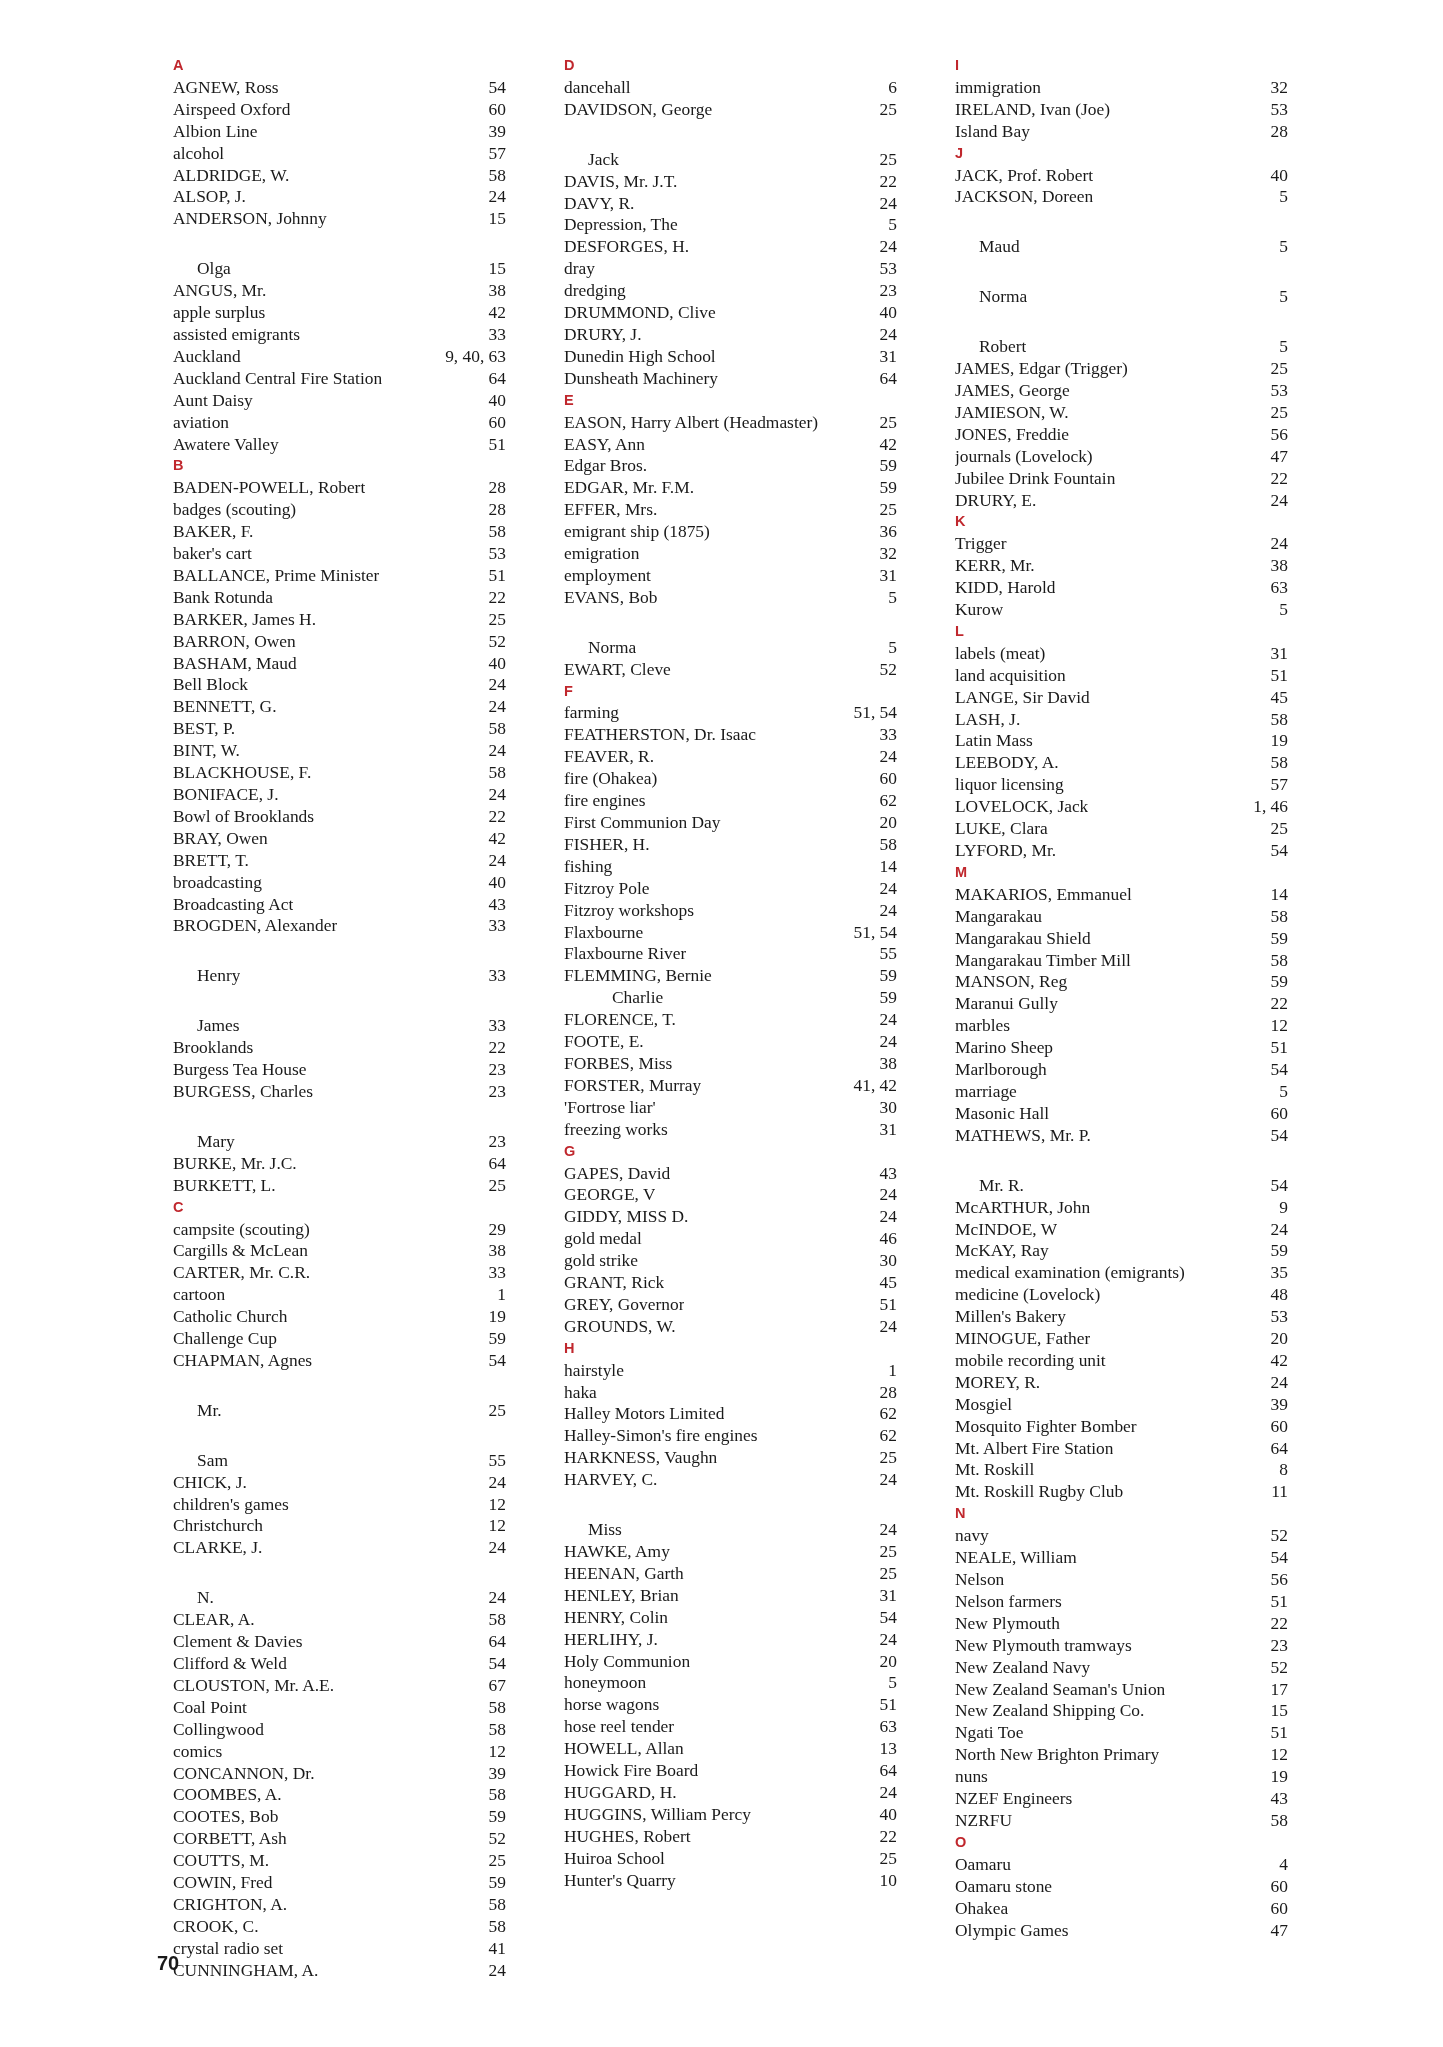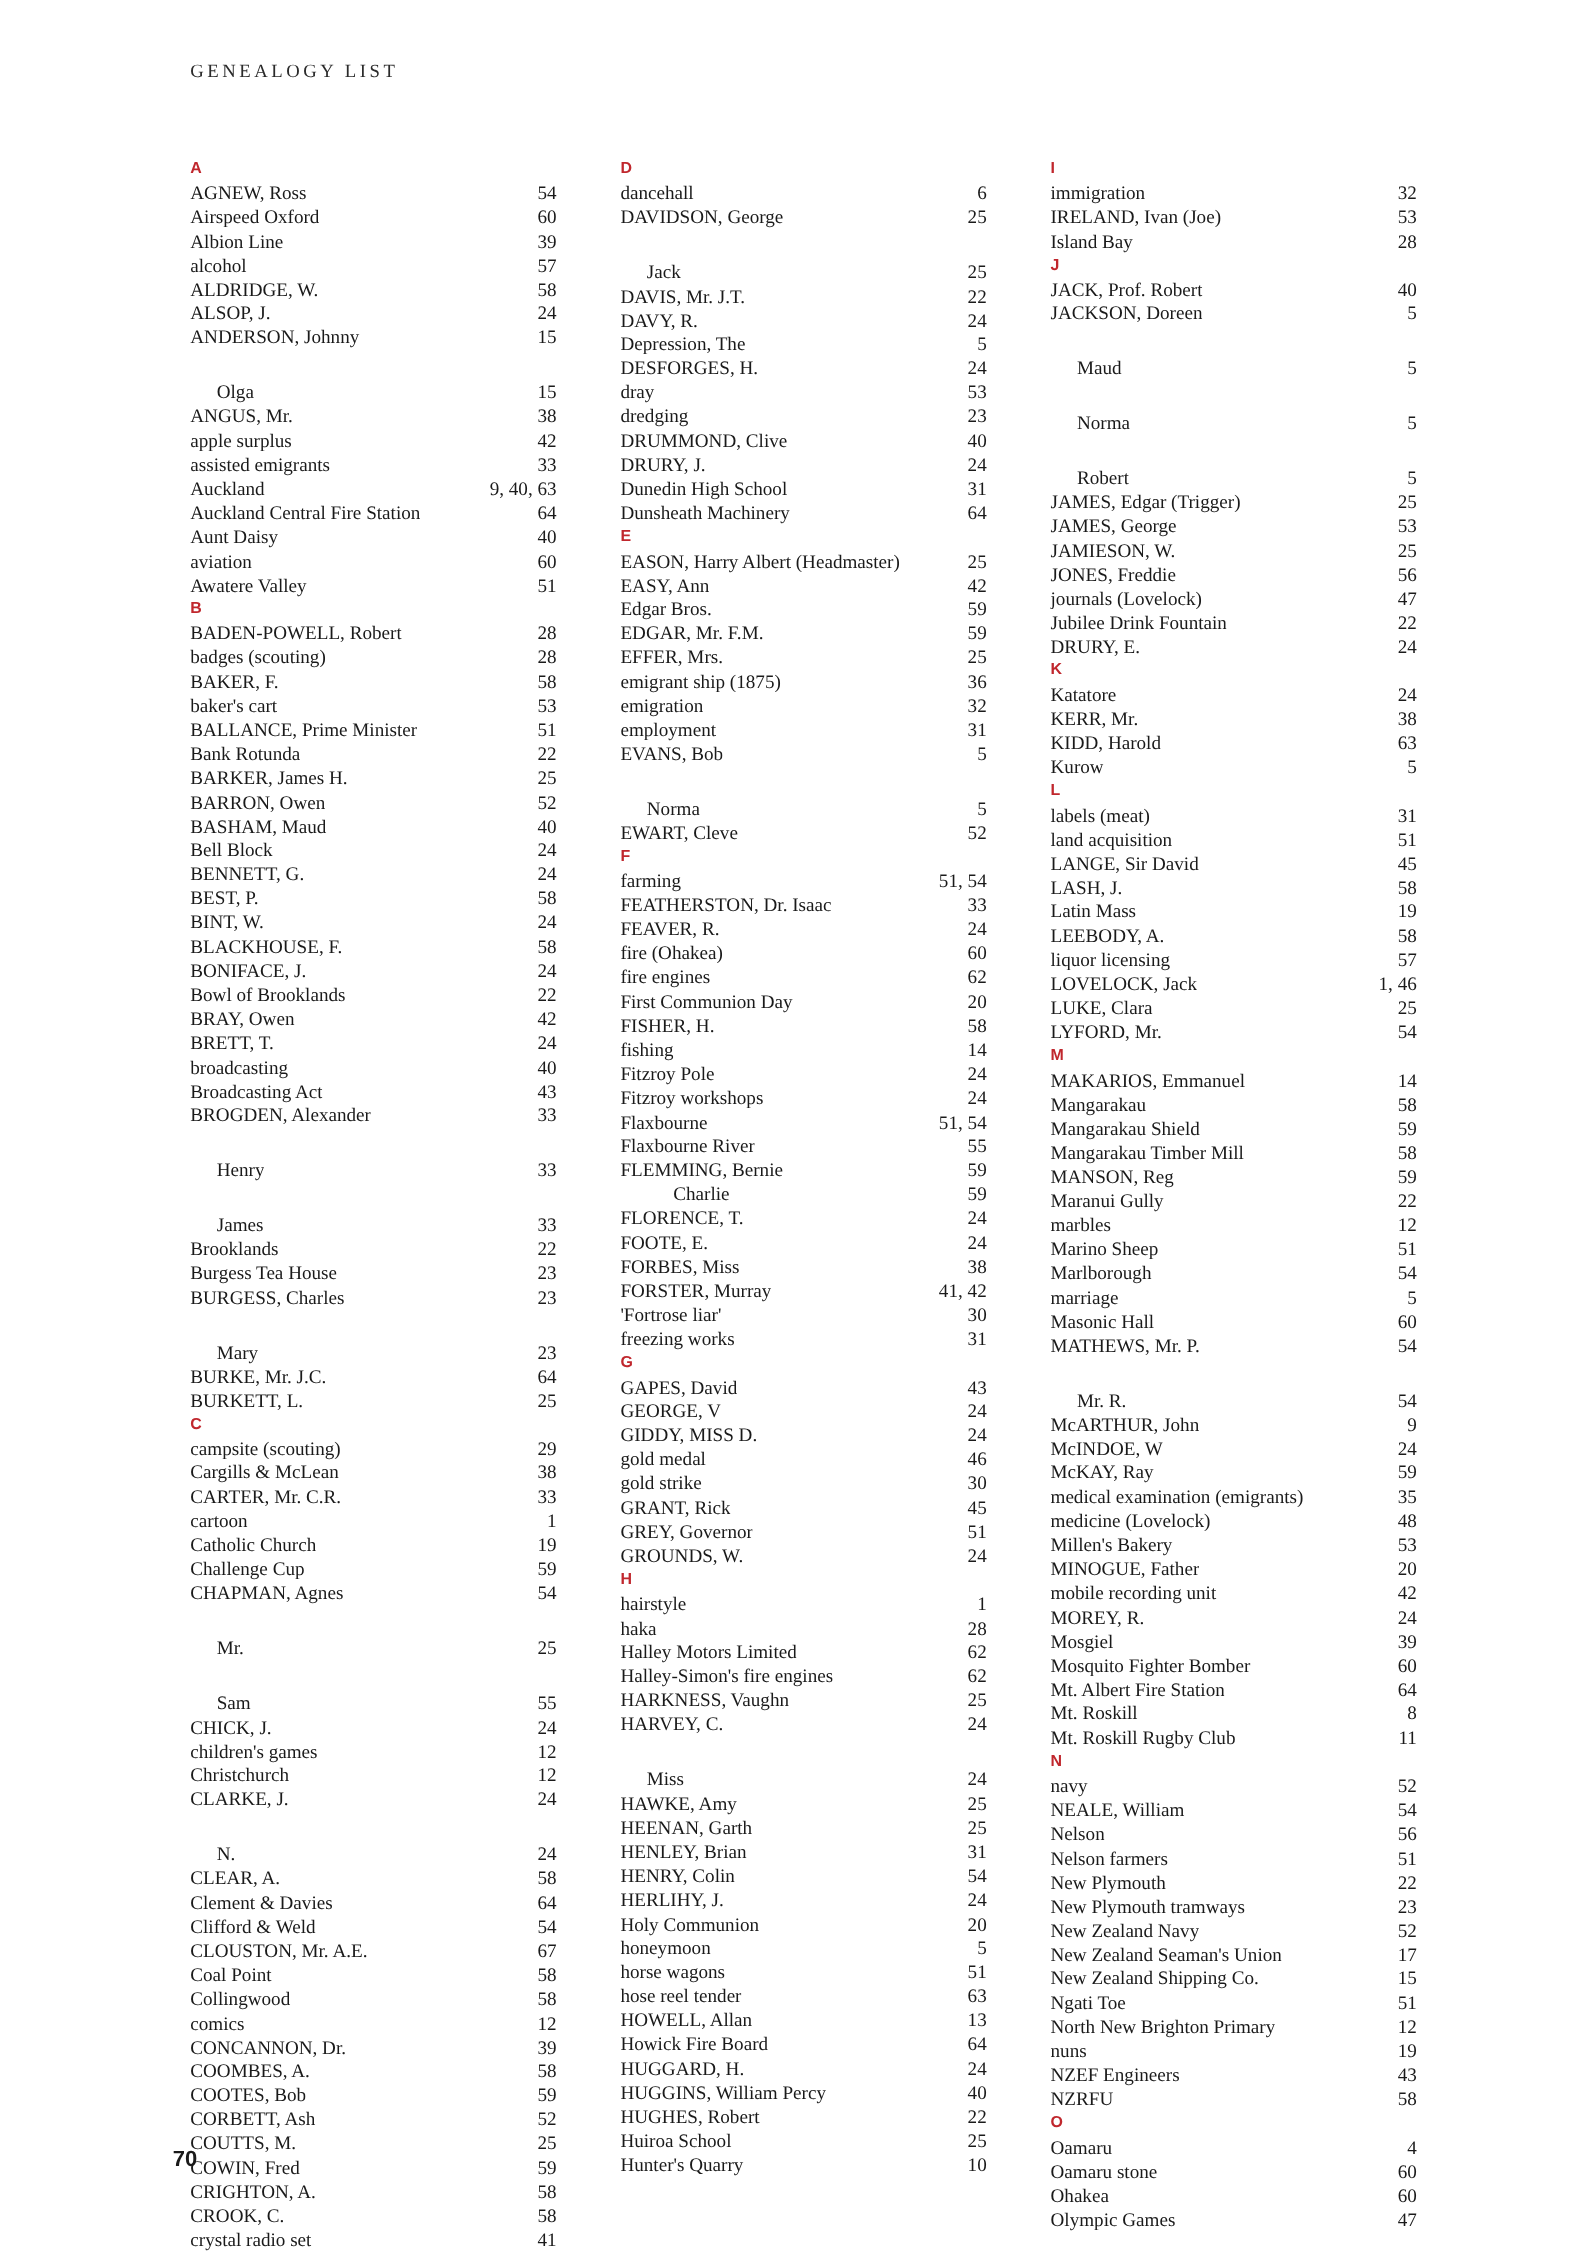--- a/index.html
+++ b/index.html
@@ -87,21 +87,20 @@
     font-family: "Liberation Sans", sans-serif;
     font-weight: bold;
     font-size: 20px;
     color: #1a1a1a;
   }
 </style>
 </head>
 <body>
 
 <div class="page">
-  <div class="running-head">GENEALOGY LIST</div>
   <div class="columns" id="columns">
       <div class="column">
         <div class="letter">A</div>
         <div class="entry">
           <span class="term">AGNEW, Ross</span>
           <span class="page-ref">54</span>
         </div>
         <div class="entry">
           <span class="term">Airspeed Oxford</span>
           <span class="page-ref">60</span>
@@ -770,21 +769,21 @@
         <div class="entry">
           <span class="term">Jubilee Drink Fountain</span>
           <span class="page-ref">22</span>
         </div>
         <div class="entry">
           <span class="term">DRURY, E.</span>
           <span class="page-ref">24</span>
         </div>
         <div class="letter">K</div>
         <div class="entry">
-          <span class="term">Katatore</span>
+          <span class="term">Trigger</span>
           <span class="page-ref">24</span>
         </div>
         <div class="entry">
           <span class="term">KERR, Mr.</span>
           <span class="page-ref">38</span>
         </div>
         <div class="entry">
           <span class="term">KIDD, Harold</span>
           <span class="page-ref">63</span>
         </div>

